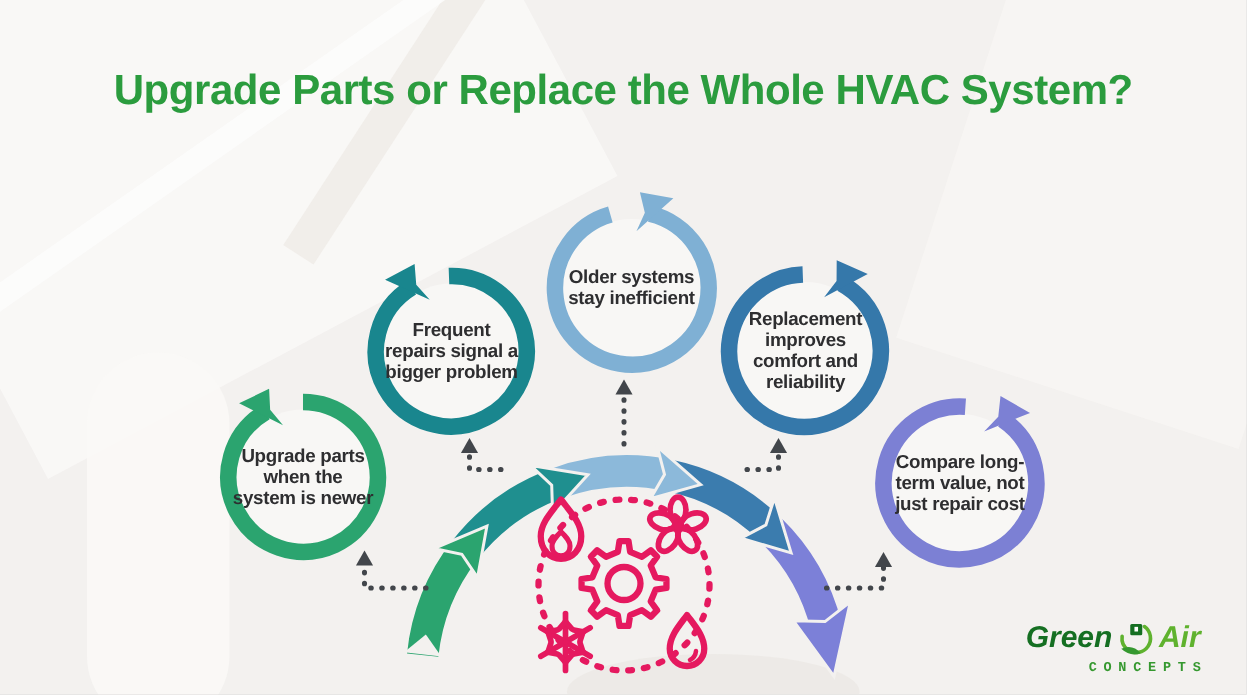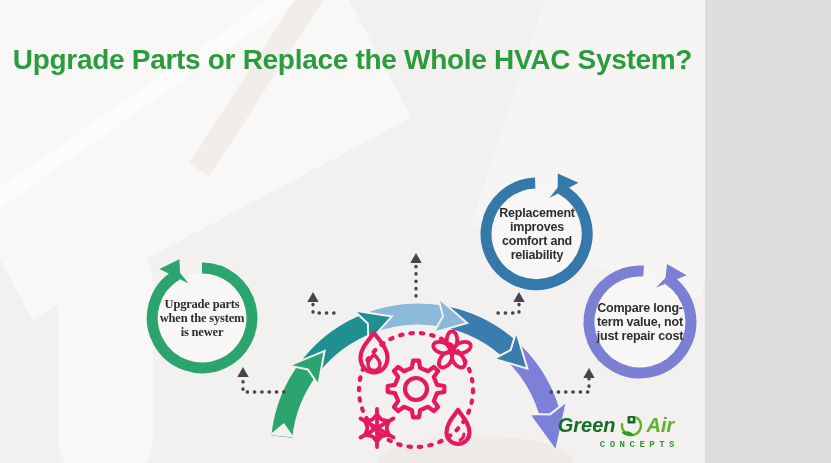--- a/index.html
+++ b/index.html
@@ -1,16 +1,16 @@
 <!DOCTYPE html>
 <html style="--background: #f3f1ef; --title_green: #2b9c3e; --text_dark: #2e2e30; --connector_gray: #42464b; --icon_pink: #e5195f; --logo_dark_green: #156f22; --logo_light_green: #5fb22e; --logo_concepts_green: #35982f;"><head>
 <meta charset="utf-8">
 <style>
   html,body{margin:0;padding:0;background:#ddd;font-family:"Liberation Sans",sans-serif;}
-  .canvas{position:relative;width:705px;height:463px;overflow:hidden;background:var(--background,#f3f1ef);}
+  .canvas{position:relative;width:831px;height:463px;overflow:hidden;background:var(--background,#f3f1ef);}
   .bgshape{position:absolute;pointer-events:none;}
   .bg1{left:-80px;top:-130px;width:430px;height:370px;background:#fbfaf8;transform:rotate(-28deg);opacity:.75;}
   .bg2{left:255px;top:-60px;width:24px;height:250px;background:#e9e3de;transform:rotate(33deg);opacity:.5;}
   .bg3{left:58px;top:235px;width:95px;height:250px;background:#faf9f7;border-radius:48px;opacity:.85;}
   .bg4{right:-50px;top:-50px;width:240px;height:320px;background:#f7f5f3;transform:rotate(18deg);opacity:.9;}
   .bg5{left:-60px;top:50px;width:520px;height:16px;background:#fdfdfc;transform:rotate(-35deg);opacity:.8;}
   .bg6{left:378px;top:436px;width:195px;height:50px;background:#e9e6e2;border-radius:50%;opacity:.65;}
   .title{position:absolute;left:0;top:44px;width:100%;text-align:center;
          font-size:28px;font-weight:700;letter-spacing:-0.3px;color:var(--title_green,#2b9c3e);}
   #diagram{position:absolute;left:0;top:0;}
@@ -125,27 +125,43 @@
           </g>
         <circle r="1.8" stroke="none" fill="#e5195f"></circle>
       </g>
       <g transform="translate(458,426)">
         <path d="M0,-16 C5.5,-8.5 11.5,-2 11.5,6.5 A11.5,11.5 0 1,1 -11.5,6.5 C-11.5,-2 -5.5,-8.5 0,-16 Z"></path>
         <path stroke-width="3" d="M6,8 A7.5,7.5 0 0,1 2,14"></path>
       </g>
     </g>
   </svg>
 
-  <div class="badge" style="left: 130px; top: 246px; width: 144px; height: 144px; font-family: Liberation Serif, serif;">
+  <div class="badge" style="left: 130px; top: 246px; width: 144px; height: 144px;">
     <svg width="144" height="144" viewBox="0 0 144 144">
         <circle cx="72" cy="72" r="45" fill="#f8f7f5"></circle>
         <path d="M 47.0,28.7 A 50 50 0 0 0 93.1,117.3 A 50 50 0 0 0 72.0,22.0" fill="none" stroke="#2ba46f" stroke-width="11"></path>
         <polygon points="29.4,22.9 49.4,13.2 50.1,27.1 58.7,37.5" fill="#2ba46f"></polygon>
       </svg>
     <div class="badge-label">Upgrade parts when the system is newer</div>
+  </div>
+  <div class="badge" style="left: 229px; top: 162px; width: 144px; height: 144px;">
+    <svg width="144" height="144" viewBox="0 0 144 144">
+        <circle cx="72" cy="72" r="45" fill="#f8f7f5"></circle>
+        <path d="M 45.5,29.6 A 50 50 0 0 0 94.7,116.6 A 50 50 0 0 0 70.3,22.0" fill="none" stroke="#19868e" stroke-width="11"></path>
+        <polygon points="27.7,24.5 47.4,14.0 48.5,27.9 57.5,37.9" fill="#19868e"></polygon>
+      </svg>
+    <div class="badge-label">Frequent repairs signal a bigger problem</div>
+  </div>
+  <div class="badge" style="left: 348px; top: 119px; width: 146px; height: 146px;">
+    <svg width="146" height="146" viewBox="0 0 146 146">
+        <circle cx="73" cy="73" r="46" fill="#f8f7f5"></circle>
+        <path d="M 85.3,23.5 A 51 51 0 0 1 65.0,123.4 A 51 51 0 0 1 58.9,24.0" fill="none" stroke="#7fb0d4" stroke-width="11"></path>
+        <polygon points="100.9,13.2 78.6,9.2 81.9,22.8 76.3,35.1" fill="#7fb0d4"></polygon>
+      </svg>
+    <div class="badge-label">Older systems stay inefficient</div>
   </div>
   <div class="badge" style="left: 567px; top: 249px; width: 146px; height: 146px;">
     <svg width="146" height="146" viewBox="0 0 146 146">
         <circle cx="73" cy="73" r="46" fill="#f8f7f5"></circle>
         <path d="M 101.5,30.7 A 51 51 0 0 1 48.3,117.6 A 51 51 0 0 1 76.6,22.1" fill="none" stroke="#7c80d4" stroke-width="11"></path>
         <polygon points="119.7,26.3 100.0,15.0 98.5,28.8 89.1,38.6" fill="#7c80d4"></polygon>
       </svg>
     <div class="badge-label">Compare long-term value, not just repair cost</div>
   </div>
   <div class="badge" style="left: 464px; top: 161px; width: 146px; height: 146px;">

